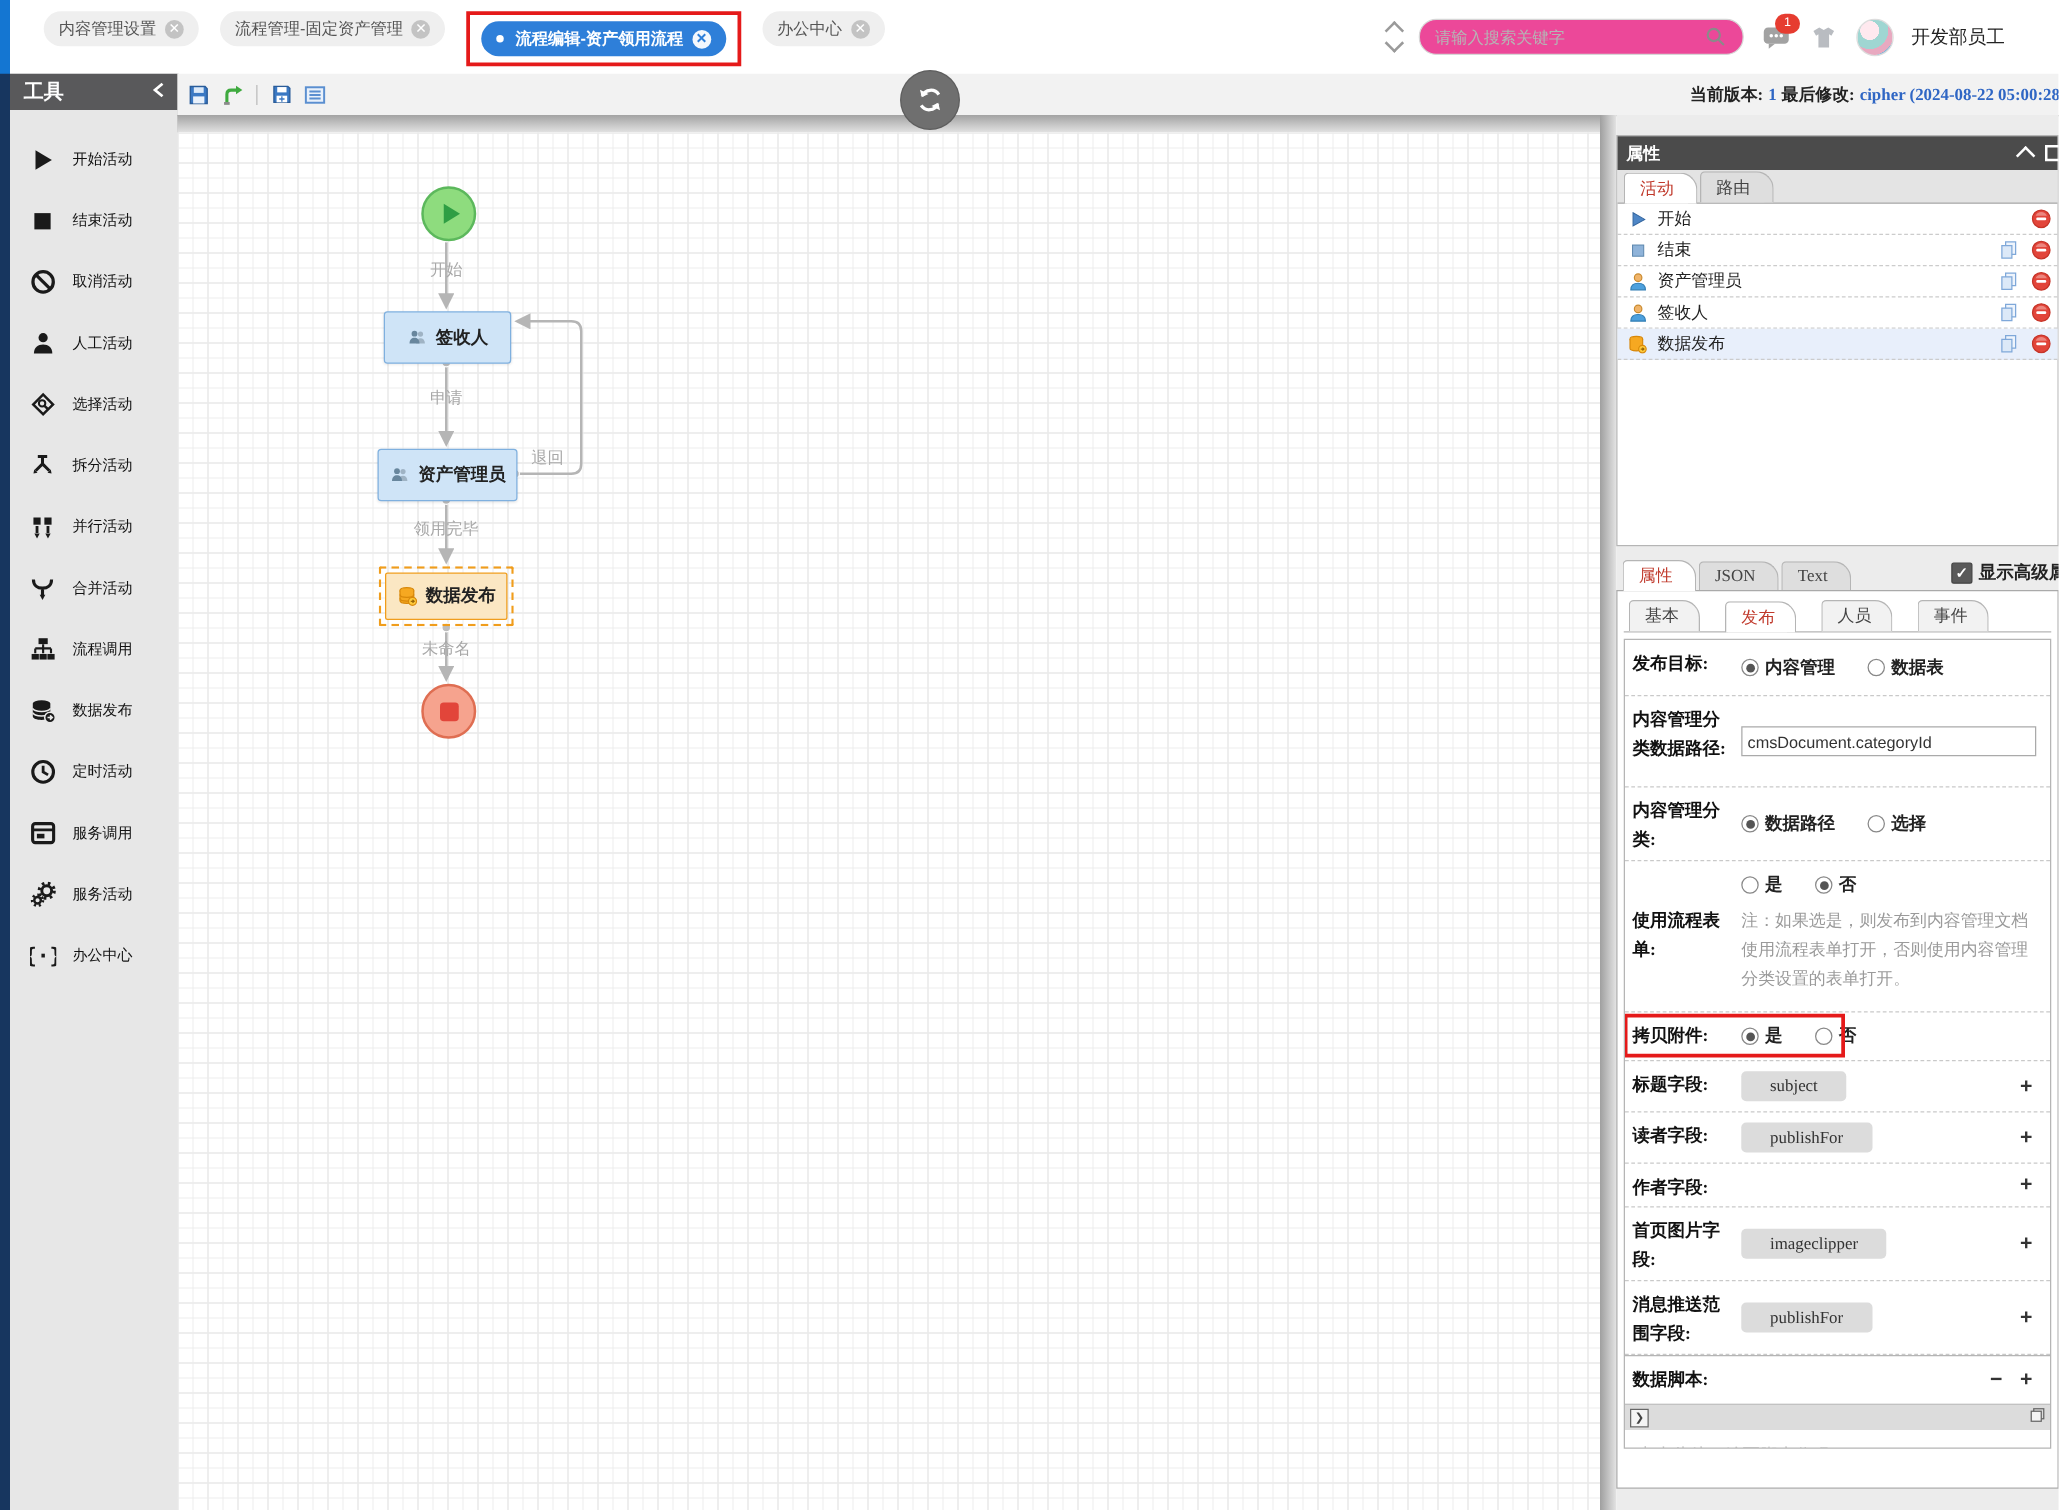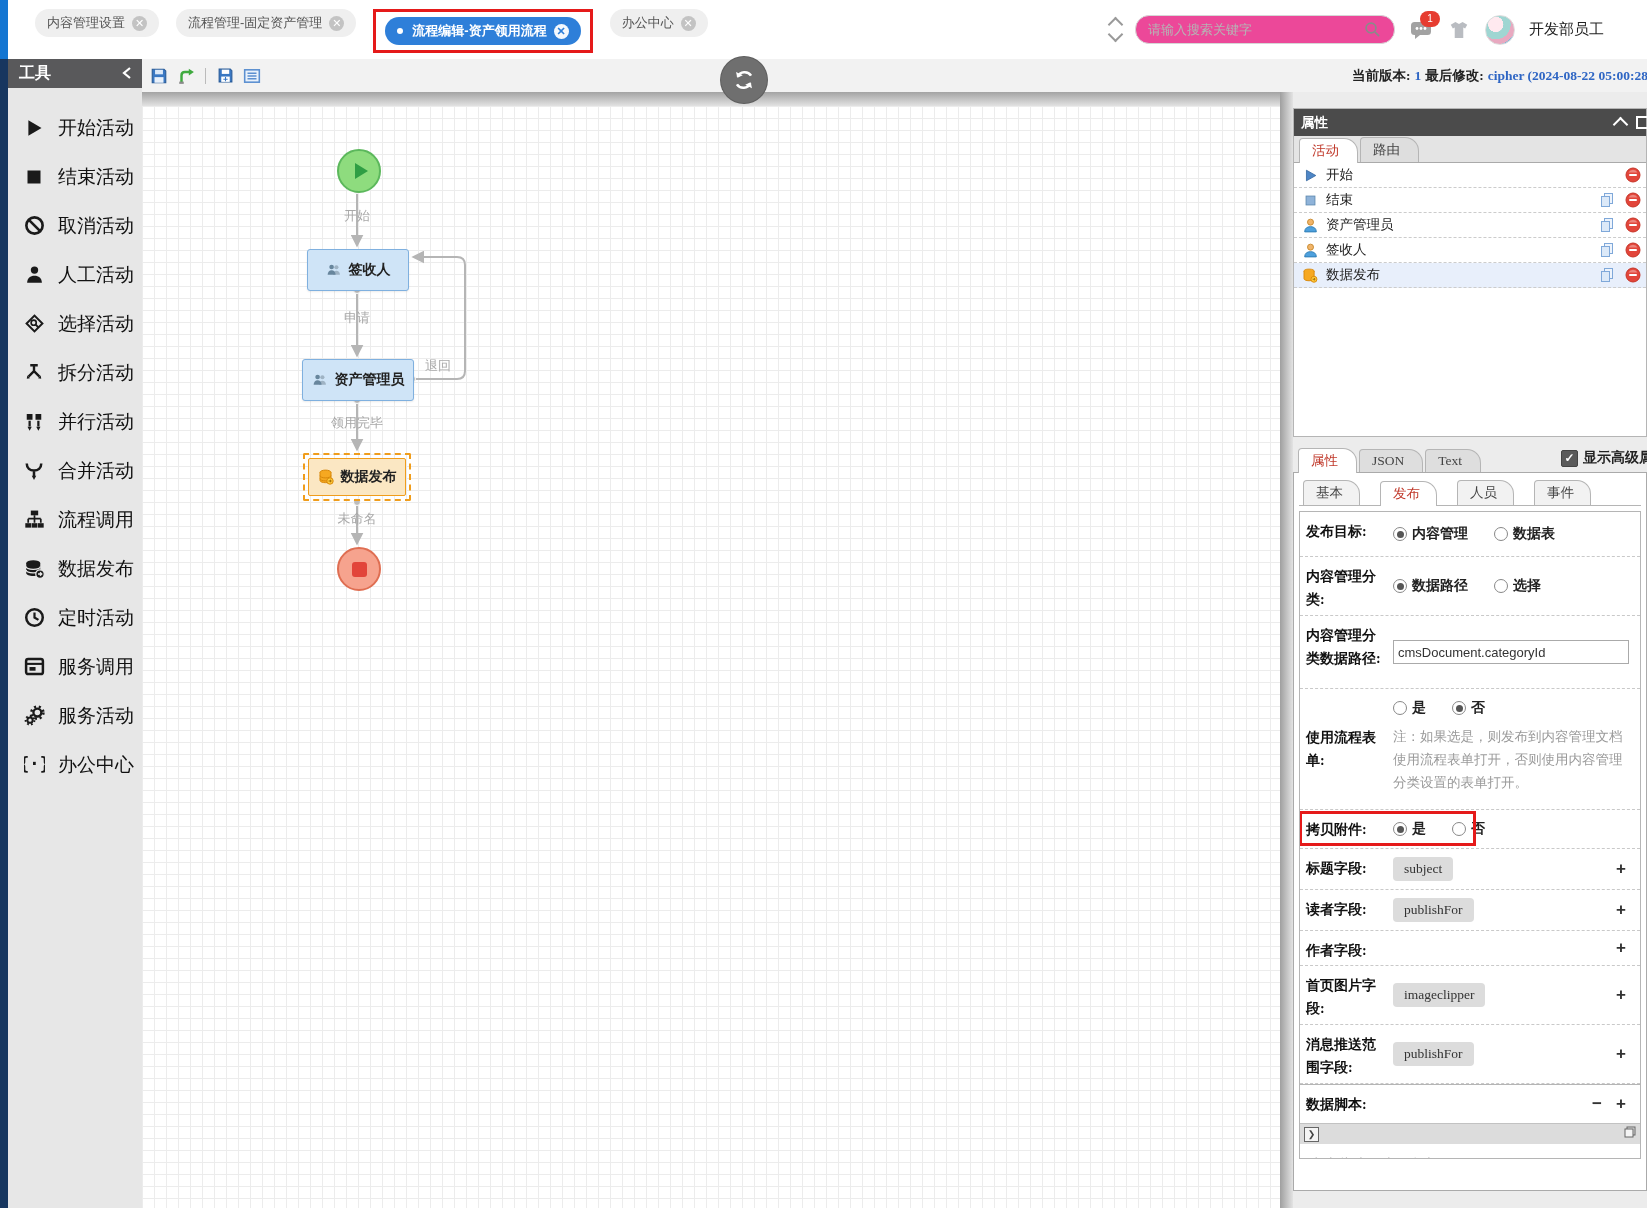--- a/index.html
+++ b/index.html
@@ -28,21 +28,21 @@
   .hicon{position:relative;width:24px;height:24px;display:flex;align-items:center;justify-content:center}
   .badge{position:absolute;top:-7px;right:-7px;min-width:16px;height:16px;border-radius:8px;background:#e63c30;color:#fff;font-size:10px;line-height:16px;text-align:center;padding:0 2px}
   #avatar{width:28px;height:28px;border-radius:50%;background:radial-gradient(circle at 35% 30%,#ffe9ef 0 28%,#9fd6d2 29% 55%,#e8a9c0 56% 75%,#7fb6d9 76%);border:1px solid #ddd}
   #user-name{font-size:15px;color:#222;white-space:nowrap}
   
   #side{position:absolute;left:8px;top:59px;width:134px;bottom:0;background:#e7e7e7;border-right:1px solid #b9b9b9}
   #side-hd{height:29px;background:#59595b;color:#fff;display:flex;align-items:center;justify-content:space-between;padding:0 10px 0 11px;font-weight:bold;font-size:16px}
   #tool-list{padding-top:15px}
   .tool-item{height:49px;display:flex;align-items:center;padding-left:14px;gap:12px;cursor:pointer}
   .tool-item .ticon{width:24px;height:24px;color:#1a1a1a;display:flex;align-items:center;justify-content:center}
-  .tool-item .tlab{font-size:19px;color:#111;font-family:Liberation Mono, monospace}
+  .tool-item .tlab{font-size:12px;color:#111;font-family:Liberation Mono, monospace}
   
   #mainbar{position:absolute;left:142px;top:59px;right:0;height:33px;background:#f2f2f2;border-bottom:1px solid #9a9a9a;display:flex;align-items:center}
   #mainbar .group{display:flex;align-items:center;gap:7px;padding-left:7px}
   .mbicon{width:20px;height:20px;display:flex;align-items:center;justify-content:center;cursor:pointer}
   .vsep{width:1px;height:16px;background:#bbb;margin:0 2px}
   #version-bar{position:absolute;left:1210px;top:0;height:33px;display:flex;align-items:center;gap:4px;font-family:"Liberation Serif",serif;font-size:13.5px;font-weight:bold;color:#222;white-space:nowrap}
   #version-bar .blue{color:#2f66c4;font-weight:bold}
   #groove-h{position:absolute;left:142px;top:92px;width:1138px;height:14px;background:linear-gradient(to bottom,#a3a3a3,#e2e2e2)}
   #refresh-btn{position:absolute;left:721px;top:57px;width:46px;height:46px;border-radius:50%;background:#6f6f6f;box-shadow:0 0 0 1px #5e5e5e;display:flex;align-items:center;justify-content:center;z-index:30;cursor:pointer}
   
@@ -91,21 +91,21 @@
   .frow{display:flex;padding:8px 6px;border-bottom:1px dashed #c9c9c9;position:relative}
   .flab{width:80px;font-size:14px;font-weight:bold;color:#111;line-height:1.65;flex-shrink:0}
   .fctl{margin-left:7px;flex:1;display:flex;flex-direction:column;justify-content:center}
   .radios{display:flex;align-items:flex-end;gap:26px}
   .ropt{display:flex;align-items:center;gap:5px;font-size:14px;font-weight:bold;color:#222;cursor:pointer}
   .radio{width:14px;height:14px;border:1px solid #888;border-radius:50%;background:#fff;display:inline-flex;align-items:center;justify-content:center;box-sizing:border-box}
   .radio .dot{width:0;height:0}
   .radio.on .dot{width:7px;height:7px;background:#555;border-radius:50%}
   .note{margin-top:9px;font-size:13.5px;color:#9a9a9a;line-height:1.7}
   .txt-input{width:226px;height:20px;border:1px solid #aaa;font-family:"Liberation Sans",sans-serif;font-size:13px;color:#333;padding:1px 4px}
-  .chip{display:inline-block;background:#dcdcdc;border-radius:4px;padding:4px 11px;font-size:13.5px;color:#333;align-self:flex-start}
+  .chip{display:inline-block;background:#dcdcdc;border-radius:4px;padding:4px 23px;font-size:13.5px;color:#333;align-self:flex-start}
   .plus,.minus{position:absolute;top:50%;transform:translateY(-50%);font-size:17px;font-weight:bold;color:#333;cursor:pointer;font-family:"Liberation Sans",sans-serif}
   .plus{right:14px}
   .minus{right:38px}
   #redbox-copy{position:absolute;left:-1px;top:1px;width:177px;height:35px;border:3px solid #e51a1a;pointer-events:none;box-sizing:border-box}
   #script-row{border-bottom:none;border-top:1px solid #b5b5b5}
   #script-bar{height:20px;background:#dcdcdc;border-top:1px solid #c2c2c2;display:flex;align-items:center;justify-content:space-between;padding:0 4px}
   .sbicon{width:13px;height:13px;border:1px solid #666;display:flex;align-items:center;justify-content:center;font-size:9px;color:#444;background:#f4f4f4;cursor:pointer}
   #script-area{padding:12px 10px;font-size:14px;color:#9a9a9a;cursor:text}
 </style>
 </head>
@@ -600,44 +600,44 @@
               <span class="ropt">
                     <span class="radio">
                       <span class="dot"></span>
                     </span>
                     <span>数据表</span>
                   </span>
             </span>
               </span>
           </div>
 
+          <div class="frow" style="height:56px">
+            <span class="flab">内容管理分类数据路径:</span>
+            <span class="fctl">
+                <input class="txt-input" value="cmsDocument.categoryId" style="">
+              </span>
+          </div>
+
           <div class="frow" style="height:42px">
             <span class="flab">内容管理分类:</span>
             <span class="fctl">
                 <span class="radios">
               <span class="ropt">
                     <span class="radio on">
                       <span class="dot"></span>
                     </span>
                     <span>数据路径</span>
                   </span>
               <span class="ropt">
                     <span class="radio">
                       <span class="dot"></span>
                     </span>
                     <span>选择</span>
                   </span>
             </span>
-              </span>
-          </div>
-
-          <div class="frow" style="height:56px">
-            <span class="flab">内容管理分类数据路径:</span>
-            <span class="fctl">
-                <input class="txt-input" value="cmsDocument.categoryId" style="">
               </span>
           </div>
 
           <div class="frow" style="height:104px">
             <span class="flab" style="align-self:center">使用流程表单:</span>
             <span class="fctl" style="justify-content:flex-start">
               <span class="radios" style="margin-top:2px">
                 <span class="ropt">
                     <span class="radio">
                       <span class="dot"></span>

